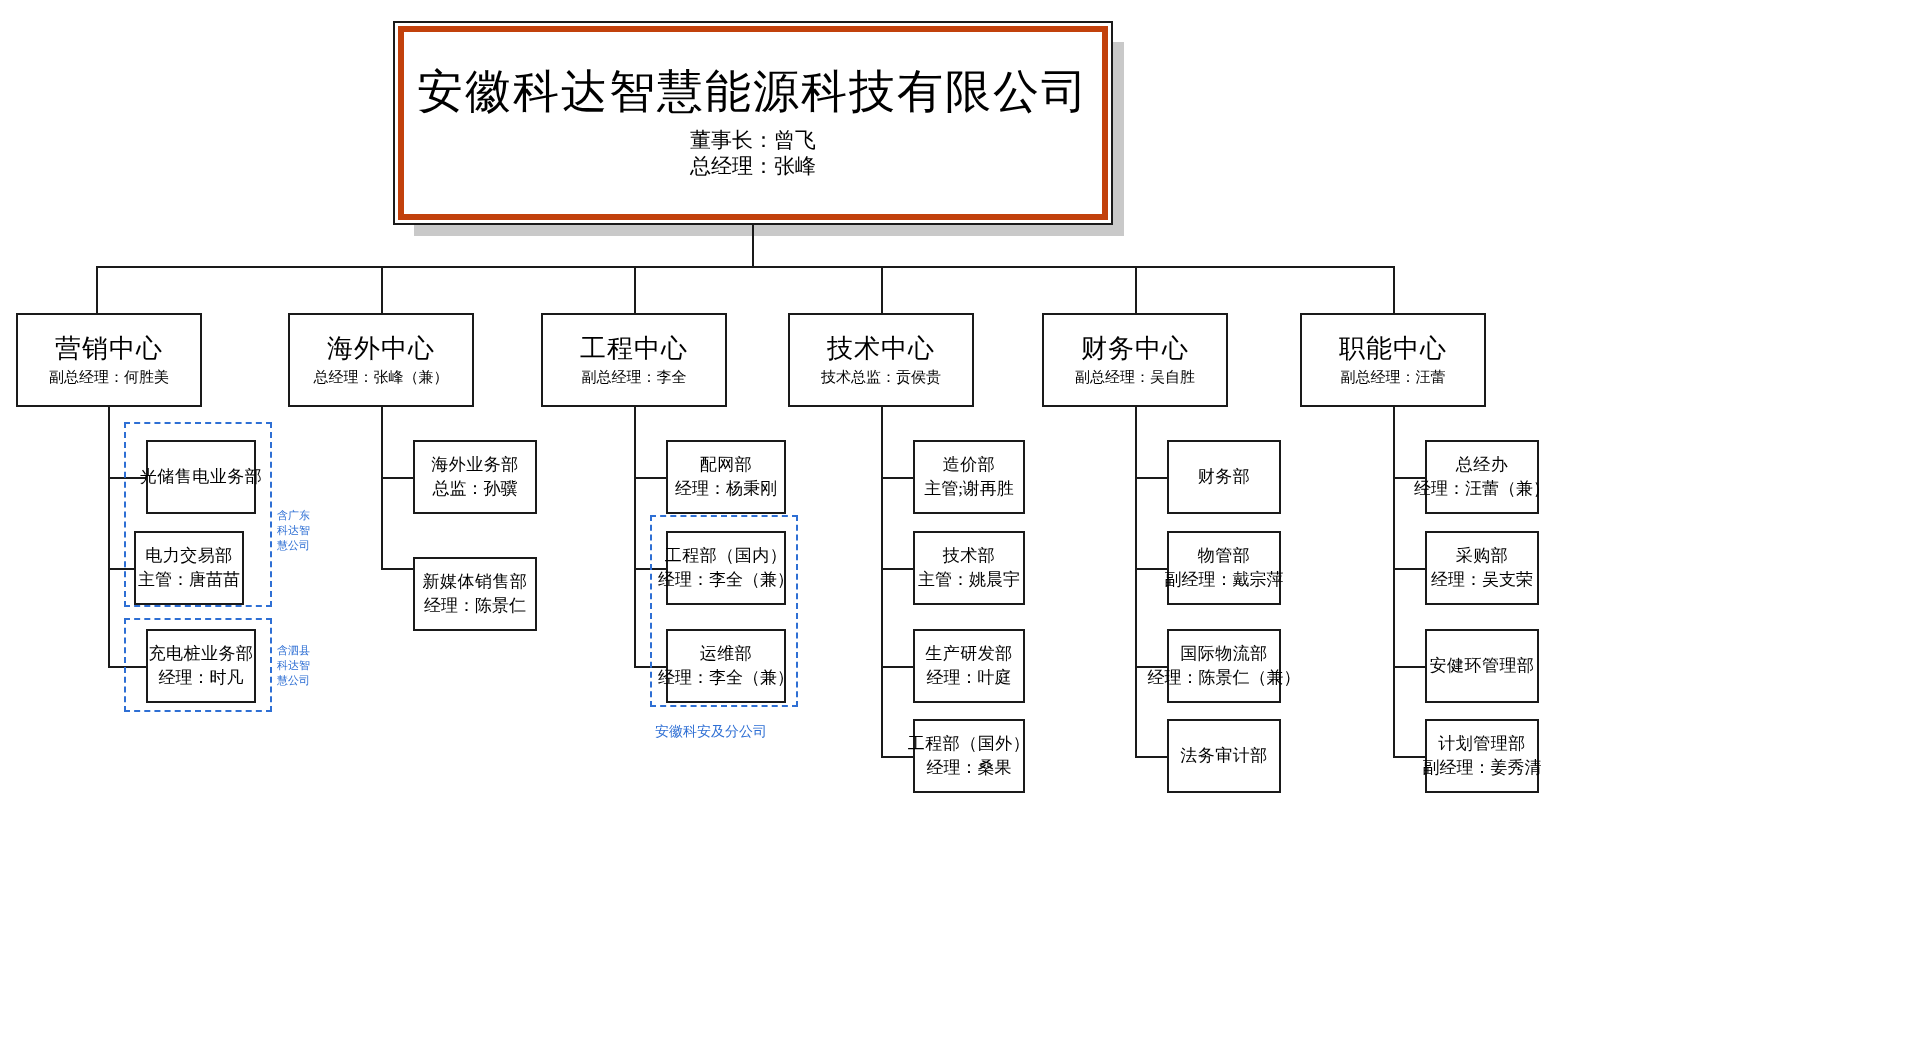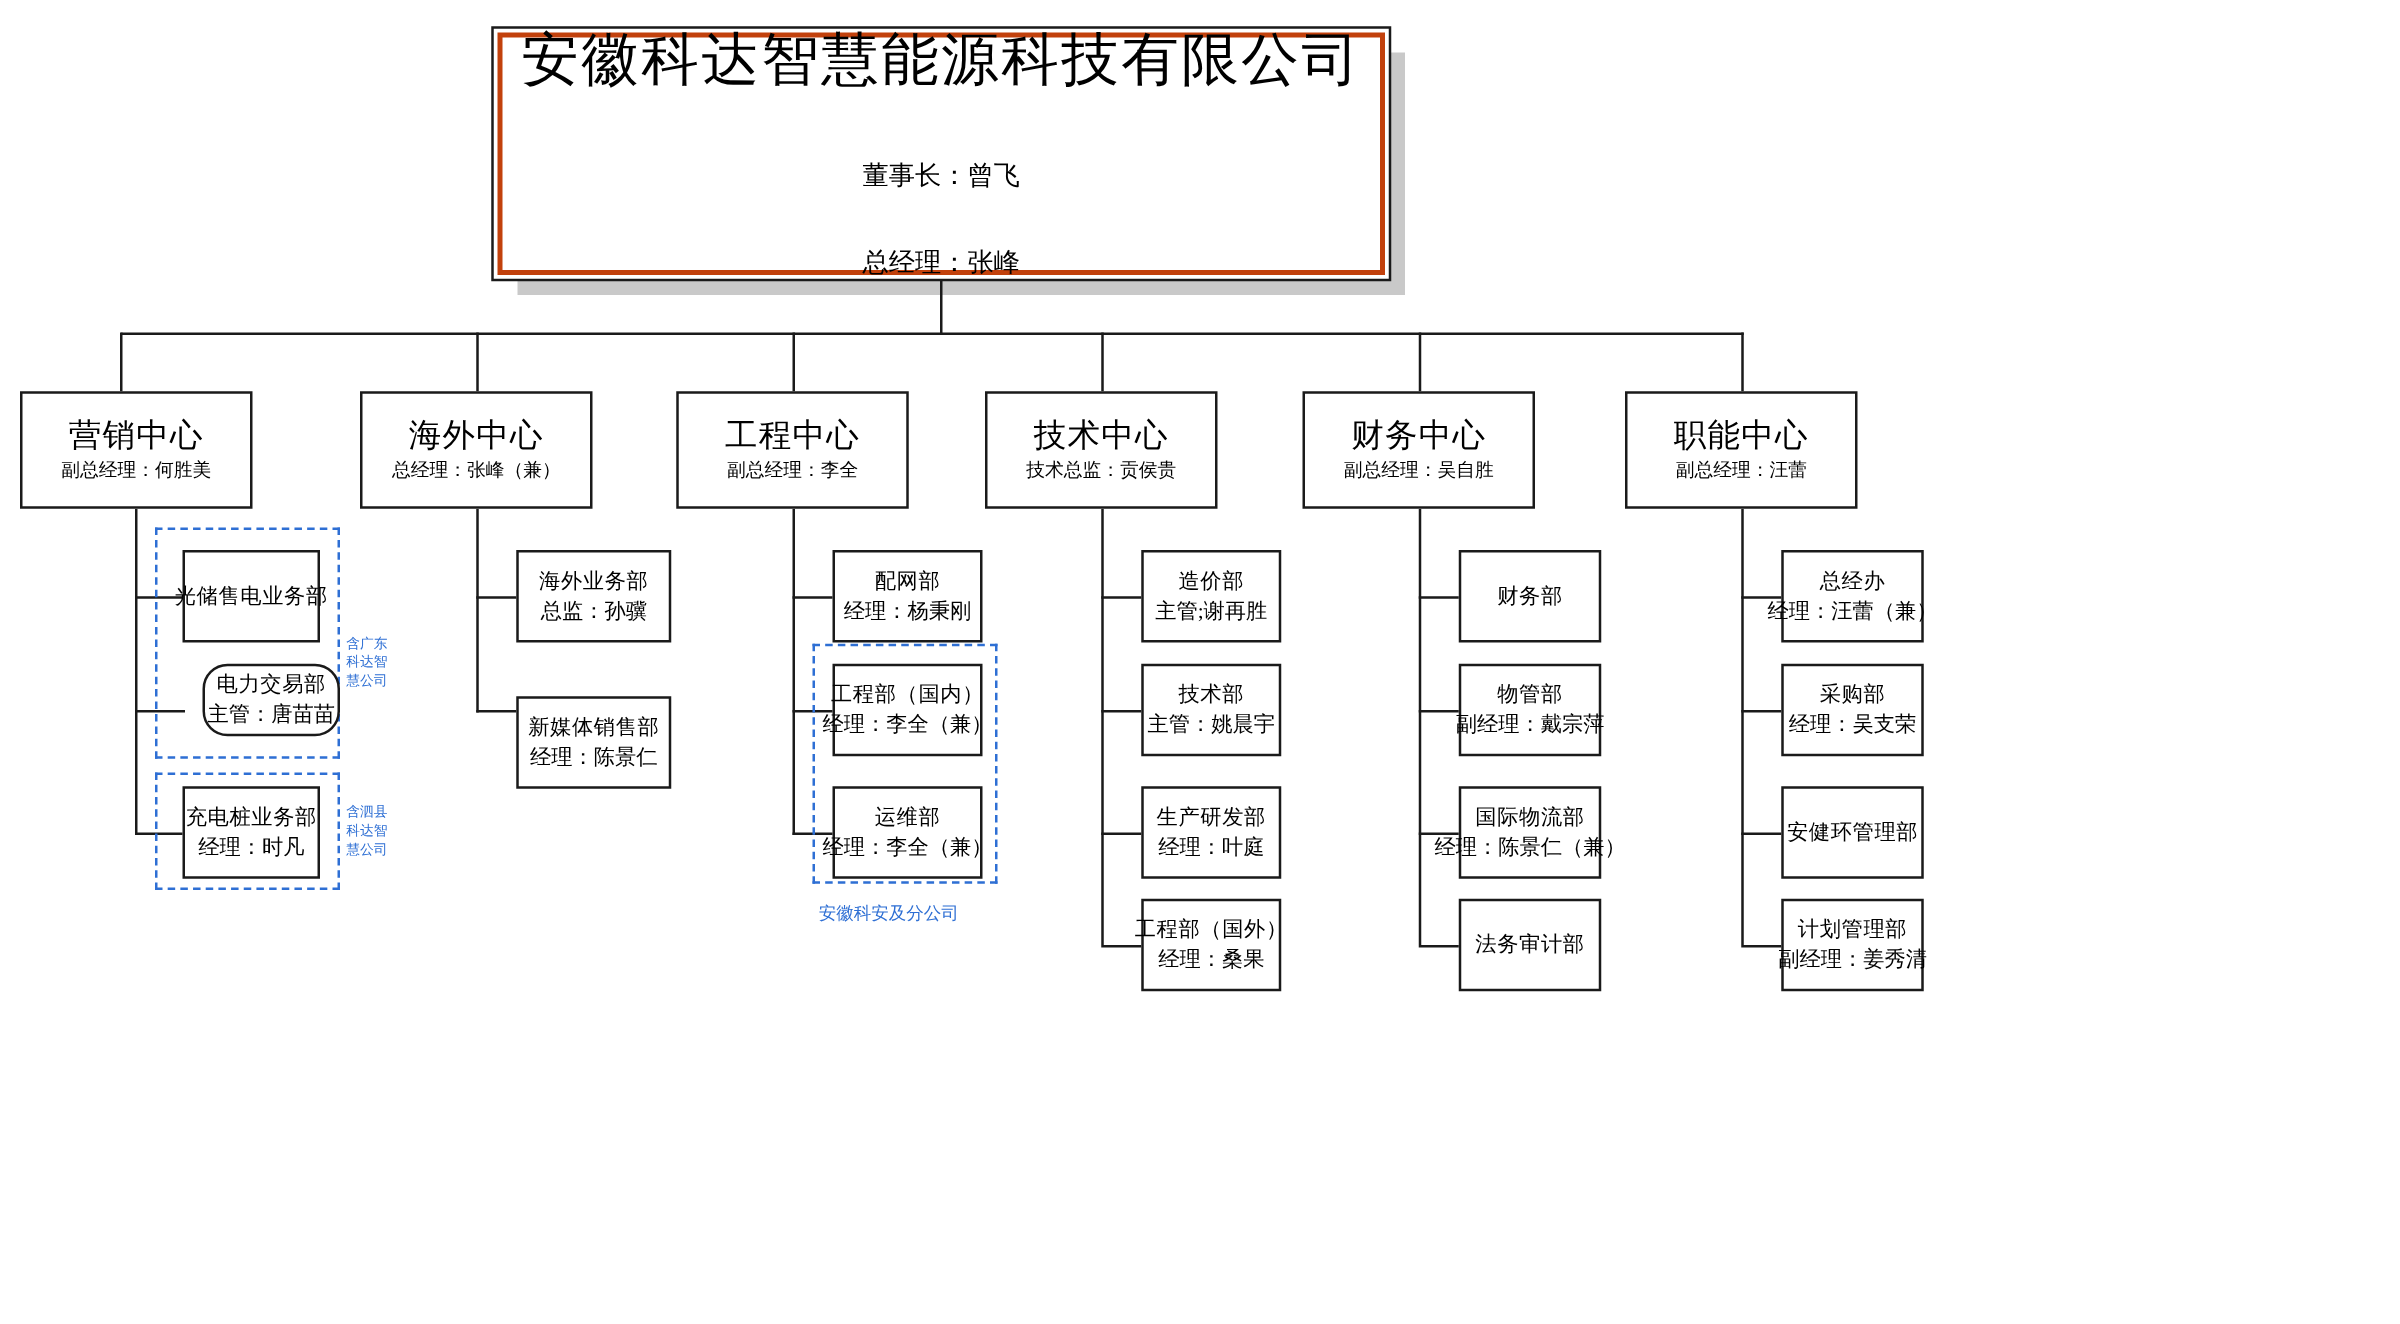--- a/index.html
+++ b/index.html
@@ -28,24 +28,23 @@
   .box .t1{line-height:1.15;white-space:nowrap;}
   .box .t2{line-height:1.2;white-space:nowrap;}
 
   
   #root-shadow{
     position:absolute;
     background:#c9c9c9;
     z-index:1;
   }
   #root-box{
-    border:4px solid #c2410c;
+    border:6px solid #c2410c;
     box-shadow:0 0 0 3px #fff, 0 0 0 5px #1a1a1a;
     z-index:6;
-    gap:44px;
   }
   #root-box .t1{font-size:46px;letter-spacing:2px;margin-bottom:8px;}
   #root-box .t2{font-size:21px;margin-top:1px;}
 
   
   .center-box .t1{font-size:26px;letter-spacing:1px;margin-bottom:4px;}
   .center-box .t2{font-size:15px;}
 
   
   .dept-box{border-width:2px;}
@@ -104,21 +103,21 @@
   <div class="dashgroup" style="left:124px;top:422px;width:148px;height:185px;"></div>
 
   <div class="dashgroup" style="left:124px;top:618px;width:148px;height:94px;"></div>
 
   <div class="hline" style="left:108px;top:477px;width:40px;height:2px;"></div>
   <div class="box dept-box solo" style="left:146px;top:440px;width:110px;height:74px;">
     <div class="t1">光储售电业务部</div>
   </div>
 
   <div class="hline" style="left:108px;top:568px;width:40px;height:2px;"></div>
-  <div class="box dept-box" style="left:162px;top:531px;width:110px;height:58px;border-radius:20px;">
+  <div class="box dept-box" style="left:134px;top:531px;width:110px;height:74px;">
     <div class="t1">电力交易部</div>
     <div class="t2">主管：唐苗苗</div>
   </div>
 
   <div class="hline" style="left:108px;top:666px;width:40px;height:2px;"></div>
   <div class="box dept-box" style="left:146px;top:629px;width:110px;height:74px;">
     <div class="t1">充电桩业务部</div>
     <div class="t2">经理：时凡</div>
   </div>
 

